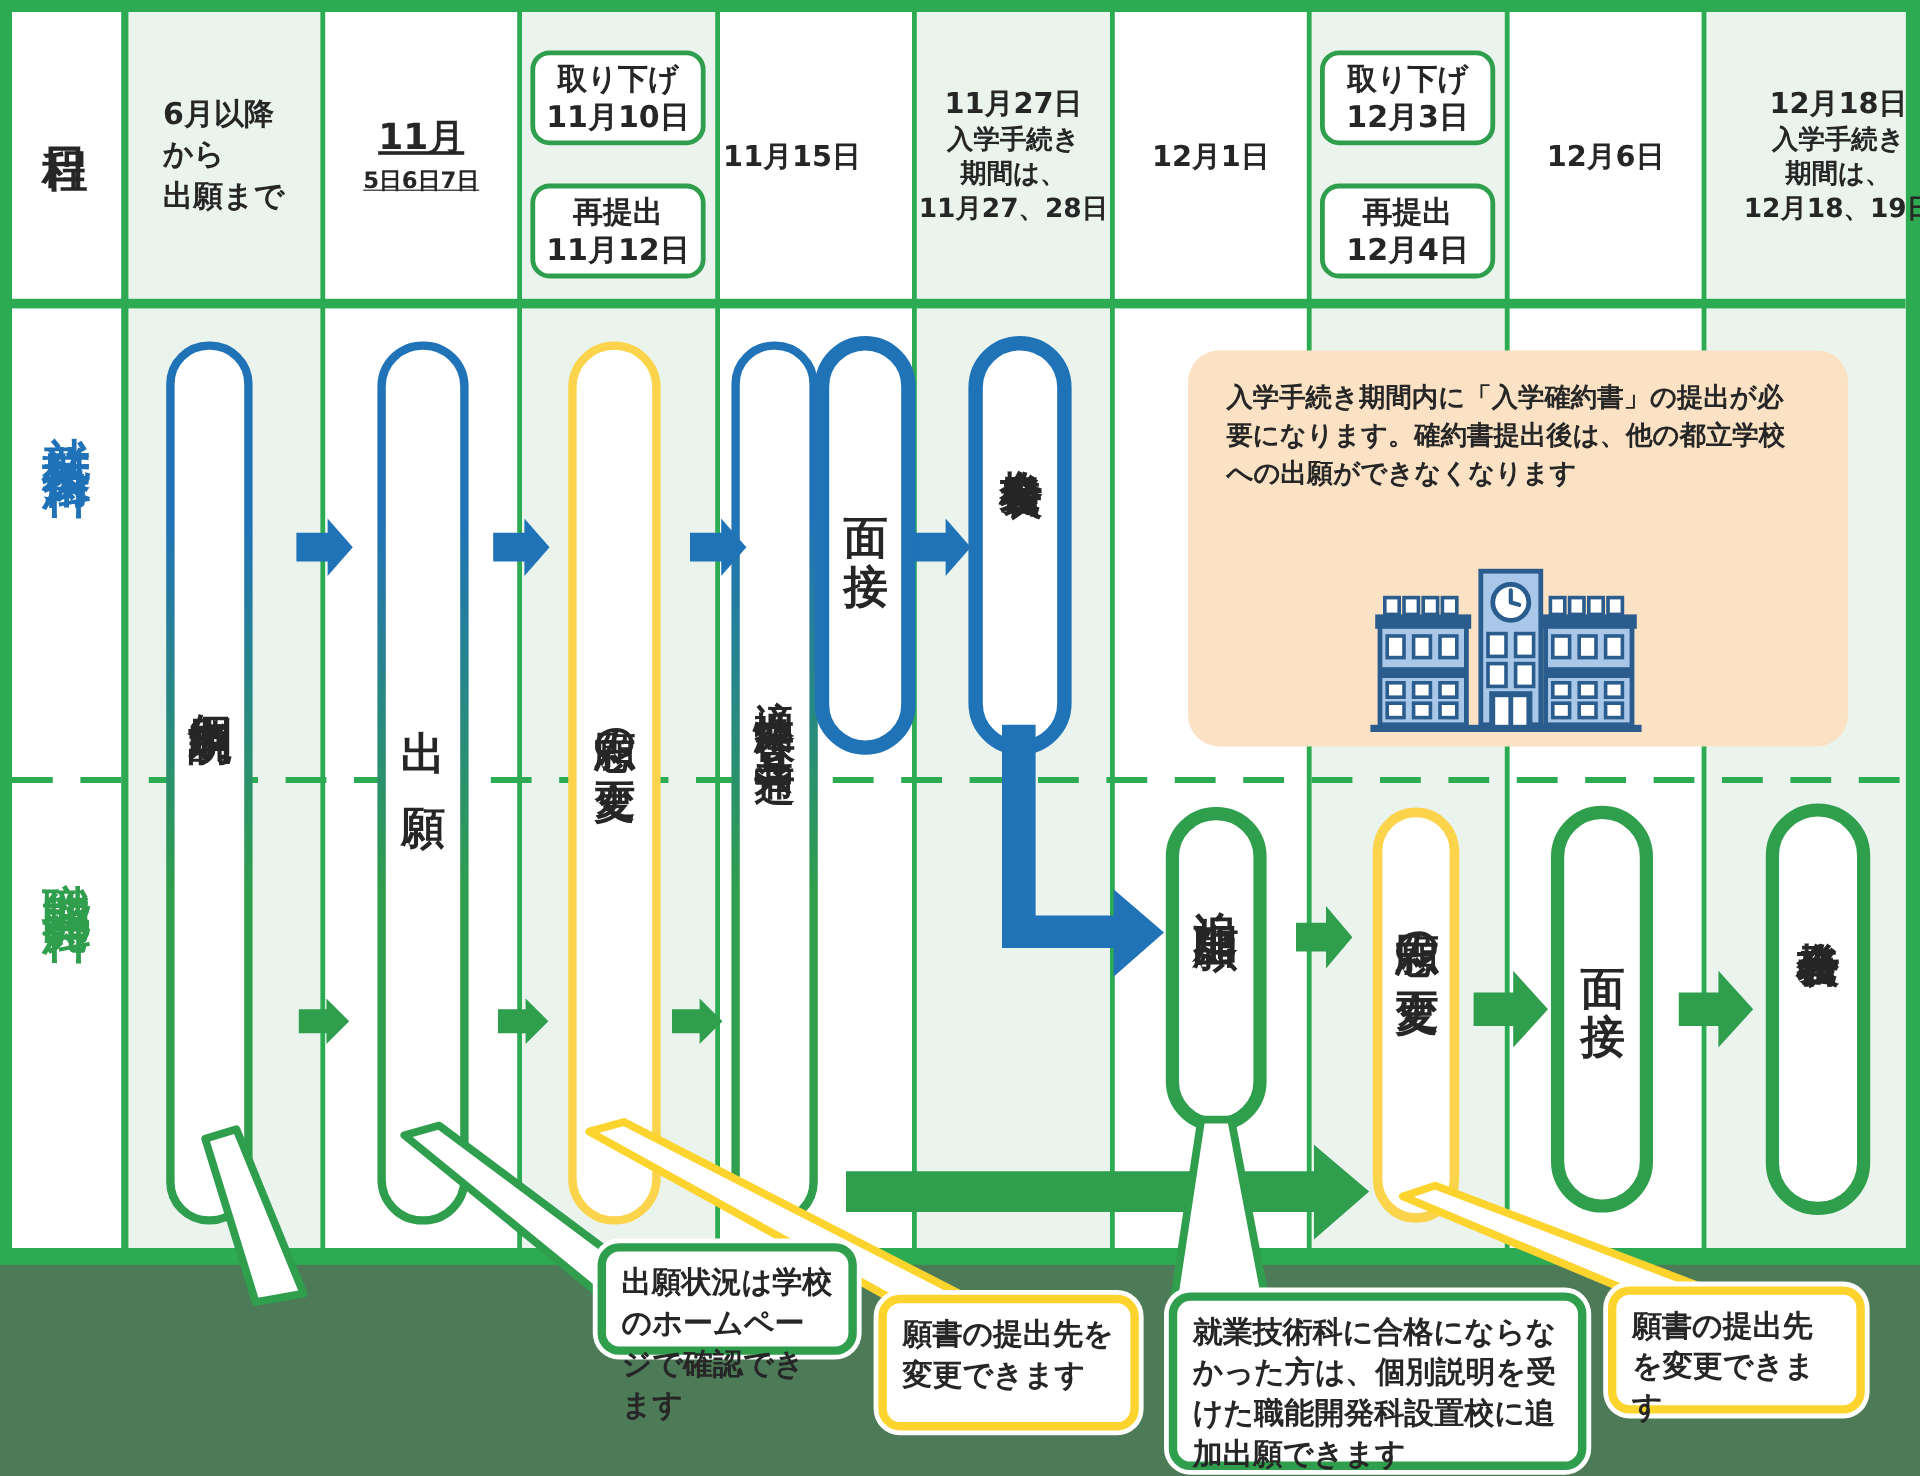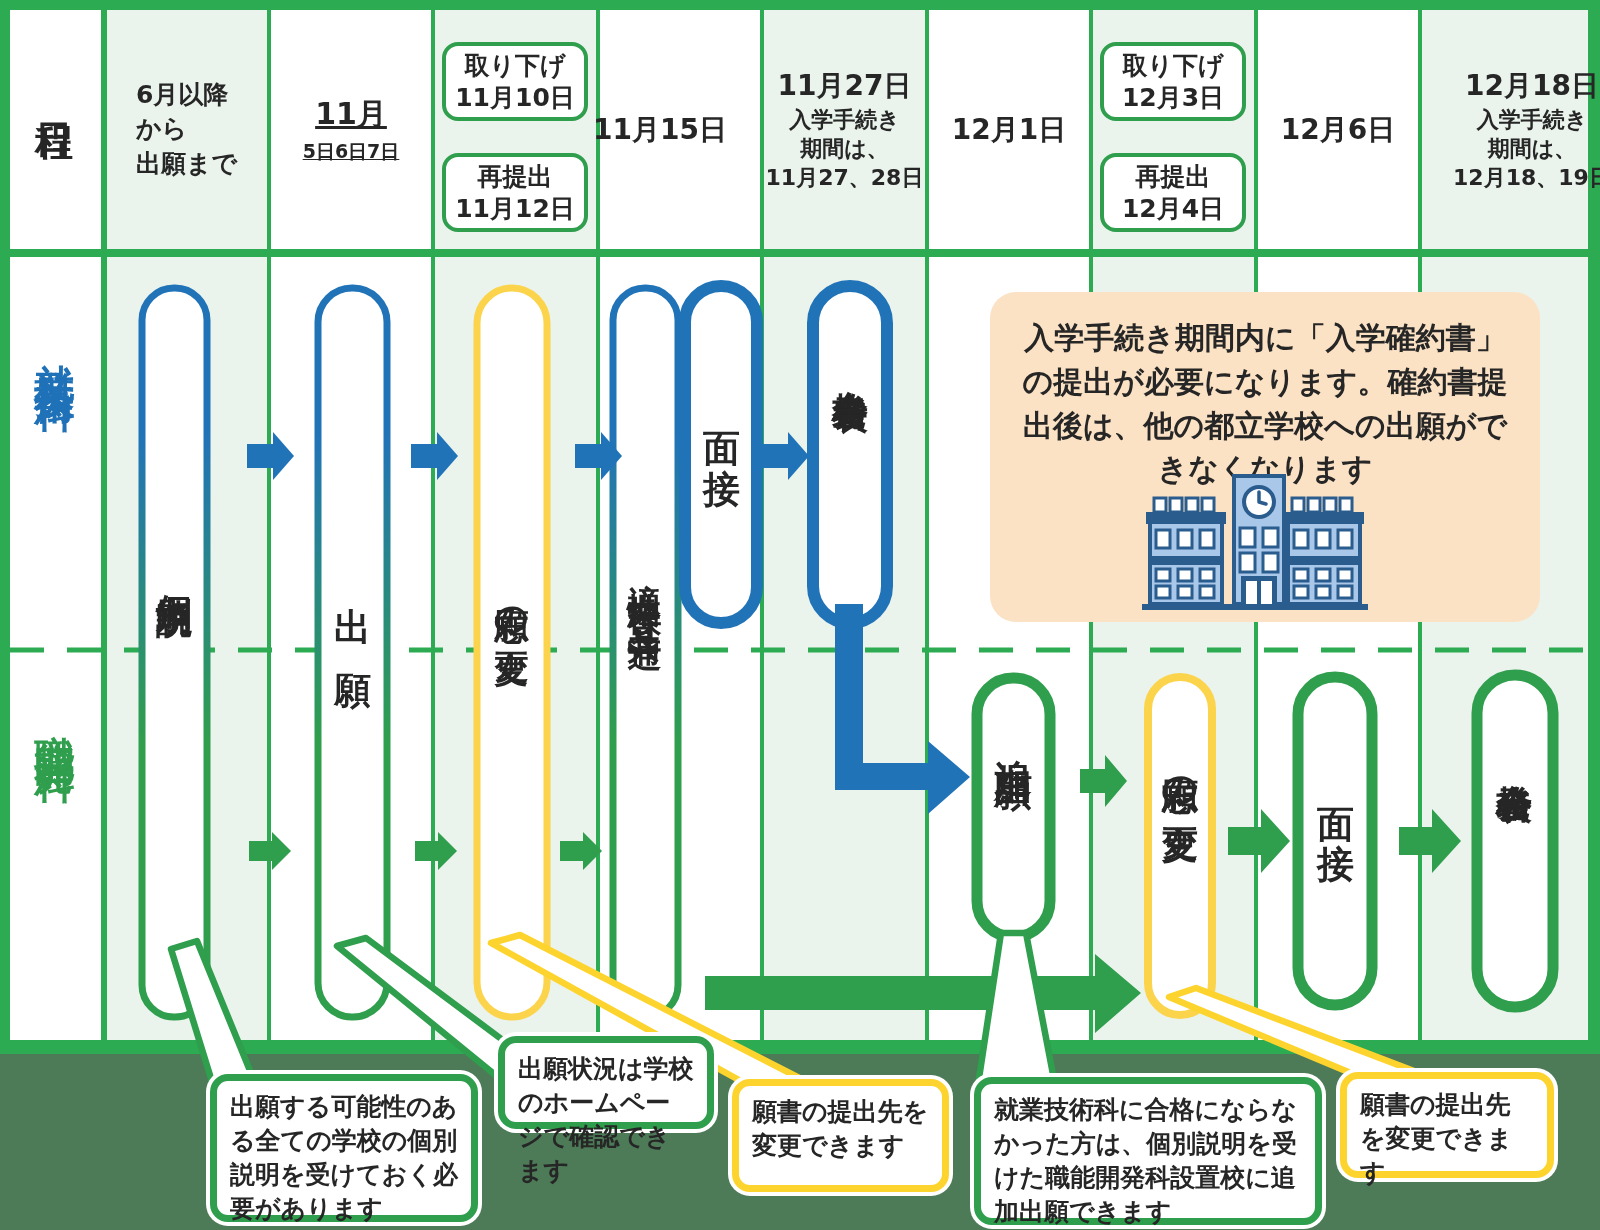--- a/index.html
+++ b/index.html
@@ -19,40 +19,40 @@
   .stripe.green { background:#eaf3ec; }
   .stripe.white { background:#ffffff; }
   .vline { top:10px; width:4px; height:1030px; background:#2cab52; }
   .vline.thick { width:6px; }
   .hsep { left:10px; top:249px; width:1578px; height:8px; background:#2cab52; }
   
   svg.overlay { position:absolute; left:0; top:0; }
   
   .hcell { top:10px; height:239px; display:flex; flex-direction:column;
            align-items:center; justify-content:center; text-align:center; }
-  .hmain { font-size:28px; }
+  .hmain { font-size:24px; }
   .hmain.big { font-size:30px; margin-bottom:4px; }
   .hsub { font-size:22px; line-height:1.32; white-space:pre-line; }
   .hsub.days { font-size:19px; }
   .hlines { font-size:25px; line-height:1.38; white-space:pre-line; text-align:left; }
   .hbox { background:#ffffff; border:4px solid #2f9e4d; border-radius:16px;
           box-sizing:border-box; width:146px; height:79px; display:flex; flex-direction:column;
           align-items:center; justify-content:center; font-size:25px; line-height:1.25; text-align:center; }
   
   .vlabel { position:absolute; writing-mode:vertical-rl; text-orientation:mixed;
             white-space:nowrap; line-height:1; }
   .schedule-label { left:35px; top:93px; font-size:38px; letter-spacing:4px; }
   .rowlabel { font-size:40px; letter-spacing:7px; }
   .row1 { color:#1f71b8; left:35px; top:332px; }
   .row2 { color:#2f9e4d; left:35px; top:703px; }
   .plabel { font-size:36px; }
   
   .orange-box { left:990px; top:292px; width:550px; height:330px; background:#fbe2c5;
                 border-radius:26px; }
-  .orange-text { left:1022px; top:316px; width:486px; font-size:30px; line-height:1.46;text-align:center; }
+  .orange-text { left:1022px; top:316px; width:486px; font-size:22px; line-height:1.46; }
   .school { left:1140px; top:464px; }
   
   .note { background:#ffffff; border-radius:18px; box-sizing:border-box;
           box-shadow:0 0 0 4px #ffffff; font-size:25px; line-height:1.36; padding:9px 13px; }
   .note.green { border:7px solid #2f9e4d; }
   .note.yellow { border:7px solid #fdd42e; }
 </style>
 </head>
 <body>
 
@@ -236,19 +236,18 @@
     <path d="M119,38 L119,28 M119,38 L126,40" stroke="#2b5c8e" stroke-width="3.5" stroke-linecap="round" fill="none"></path>
     <rect x="100" y="64" width="15" height="19" fill="#ffffff" stroke="#2b5c8e" stroke-width="3"></rect>
     <rect x="123" y="64" width="15" height="19" fill="#ffffff" stroke="#2b5c8e" stroke-width="3"></rect>
     <rect x="100" y="89" width="15" height="19" fill="#ffffff" stroke="#2b5c8e" stroke-width="3"></rect>
     <rect x="123" y="89" width="15" height="19" fill="#ffffff" stroke="#2b5c8e" stroke-width="3"></rect>
     <rect x="101" y="112" width="36" height="28" fill="#2b5c8e"></rect>
     <rect x="106" y="117" width="11" height="23" fill="#ffffff"></rect>
     <rect x="121" y="117" width="11" height="23" fill="#ffffff"></rect>
   </svg>
 
-  <div class="abs note green" style="left:210px;top:1074px;width:268px;height:148px;">出願する可能性のある全ての学校の個別説明を受けておく必要があります</div>
   <div class="abs note green" style="left:498px;top:1036px;width:216px;height:93px;">出願状況は学校のホームページで確認できます</div>
   <div class="abs note yellow" style="left:732px;top:1079px;width:217px;height:113px;">願書の提出先を変更できます</div>
   <div class="abs note green" style="left:974px;top:1077px;width:348px;height:148px;">就業技術科に合格にならなかった方は、個別説明を受けた職能開発科設置校に追加出願できます</div>
   <div class="abs note yellow" style="left:1340px;top:1072px;width:214px;height:106px;">願書の提出先を変更できます</div>
 
 </div>
 
 </body></html>

